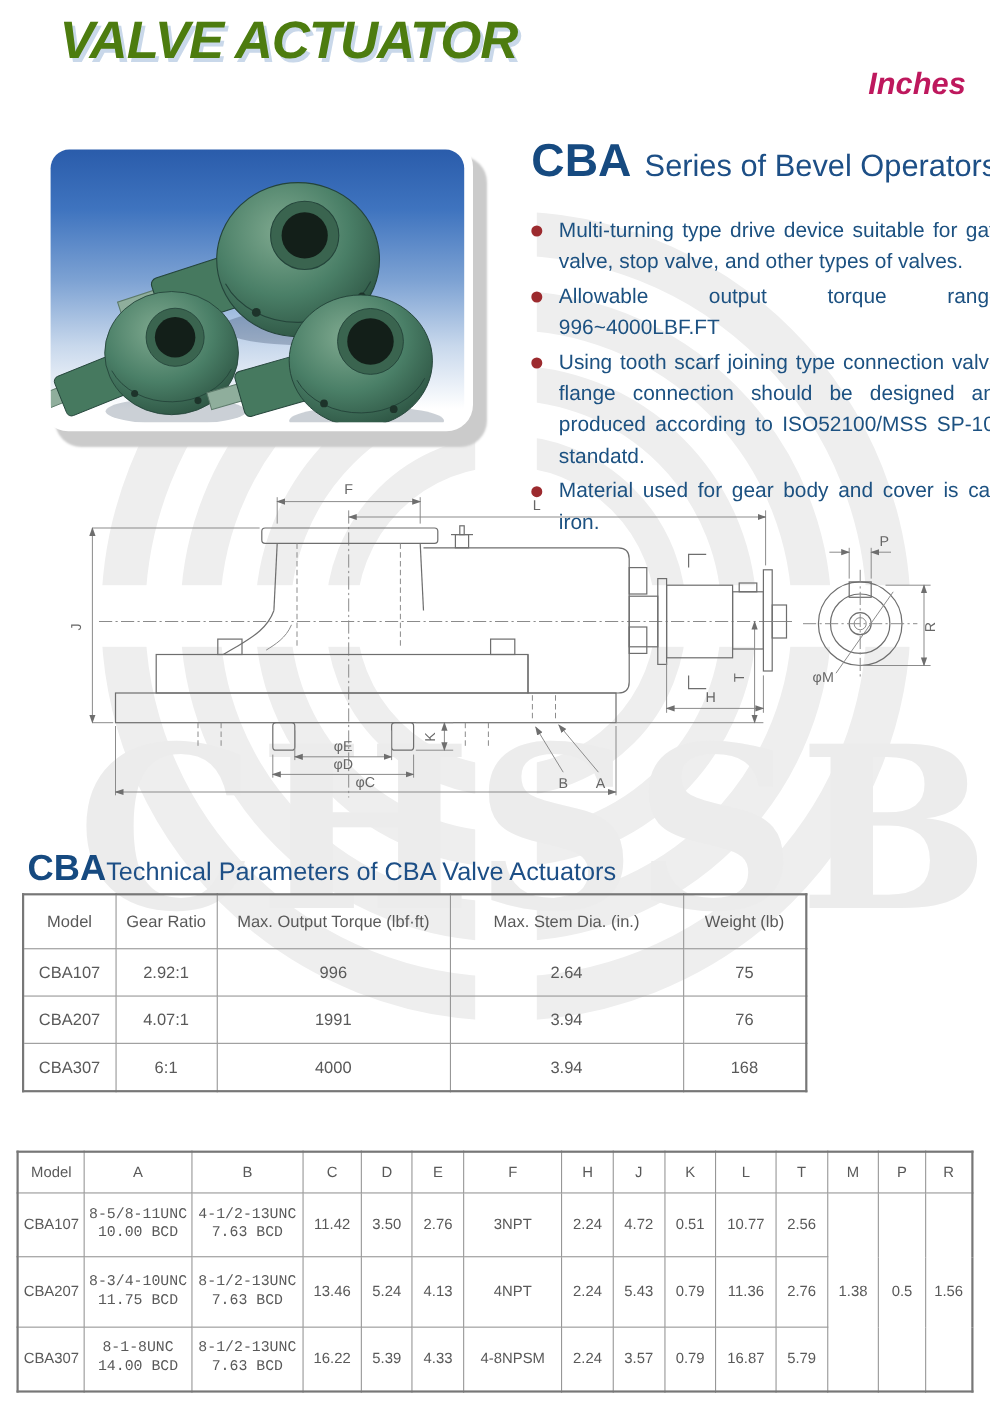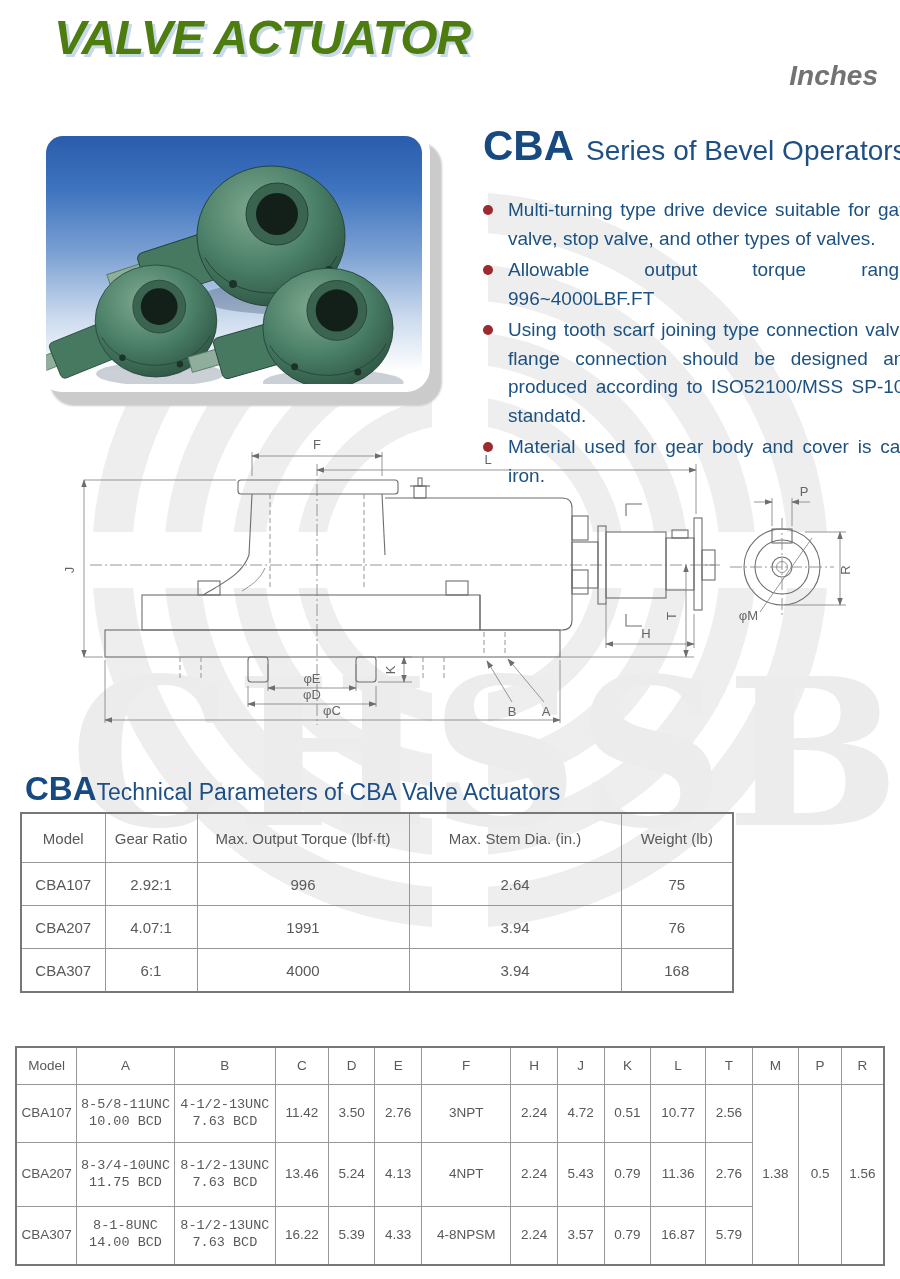--- a/index.html
+++ b/index.html
@@ -5,21 +5,21 @@
   html,body{margin:0;padding:0;background:#ffffff;}
   #page{position:relative;width:900px;height:1279px;background:#ffffff;overflow:hidden;
         font-family:"Liberation Sans",sans-serif;}
   
   #watermark{position:absolute;left:0;top:110px;z-index:0;}
   
   #main-title{position:absolute;left:54px;top:10px;z-index:2;
     font-size:48px;font-weight:bold;font-style:italic;letter-spacing:-1px;
     color:#4d7c0f;text-shadow:3px 3px 0 #c9d8ea;}
   #unit-label{position:absolute;right:22px;top:60px;z-index:2;
-    font-size:28px;font-weight:bold;font-style:italic;color:#737373;}
+    font-size:28px;font-weight:bold;font-style:italic;color:#be185d;}
   
   #photo{position:absolute;left:38px;top:128px;width:376px;height:248px;z-index:2;
     background:#ffffff;border-radius:24px;padding:8px;
     box-shadow:12px 14px 2px #cbcbcb;}
   #photo-inner{width:376px;height:248px;border-radius:17px;overflow:hidden;
     background:linear-gradient(180deg,#2a5cab 0%,#3f74bf 22%,#7da2d3 48%,#c8d8ec 72%,#ffffff 95%);}
   
   #intro{position:absolute;left:483px;top:122px;width:432px;z-index:2;}
   #series-heading{white-space:nowrap;}
   .cba-big{font-size:42px;font-weight:bold;color:#164a80;letter-spacing:0;}

